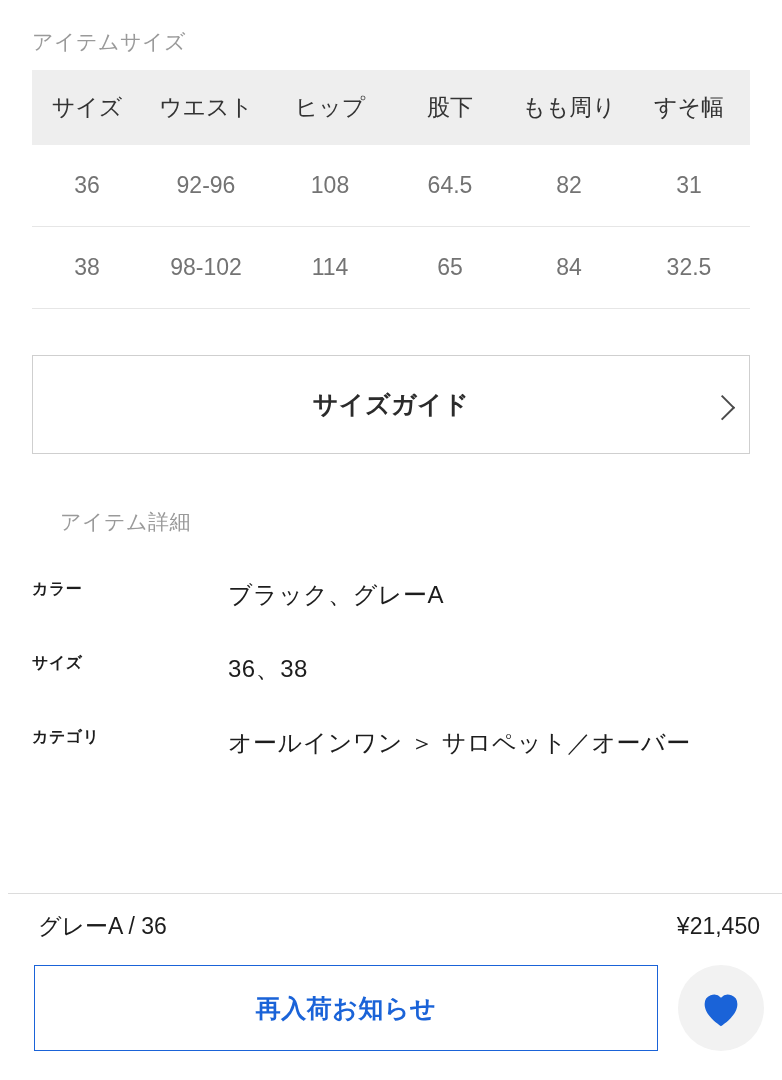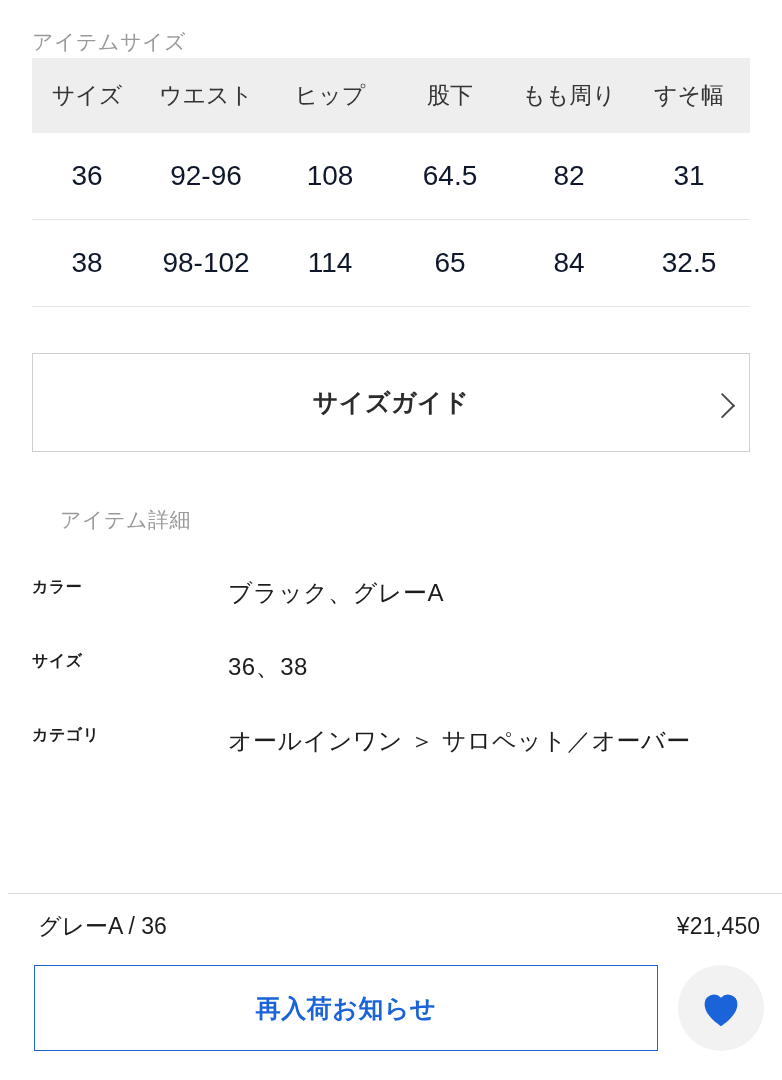--- a/index.html
+++ b/index.html
@@ -20,21 +20,21 @@
     background: #fff;
   }
   .content {
     padding: 0 32px;
   }
   .section-title {
     font-size: 21px;
     color: #9a9a9a;
     letter-spacing: 0.5px;
     padding-top: 28px;
-    padding-bottom: 2px;
+    padding-bottom: 14px;
   }
 
   
   table.size-table {
     width: 718px;
     border-collapse: collapse;
     table-layout: fixed;
     font-size: 23px;
   }
   table.size-table thead th {
@@ -44,22 +44,22 @@
     padding: 22px 4px;
     text-align: center;
     line-height: 1.35;
     vertical-align: middle;
     font-size: 23px;
   }
   table.size-table tbody td {
     border-bottom: 1px solid #e6e6e6;
     padding: 27px 4px;
     text-align: center;
-    color: #0f172a;
-    font-size: 28px;
+    color: #737373;
+    font-size: 23px;
     vertical-align: middle;
   }
   table.size-table tbody tr:first-child td {
     border-top: none;
   }
   .col-0 { width: 110px; }
   .col-1 { width: 128px; }
   .col-2 { width: 120px; }
   .col-3 { width: 120px; }
   .col-4 { width: 118px; }

